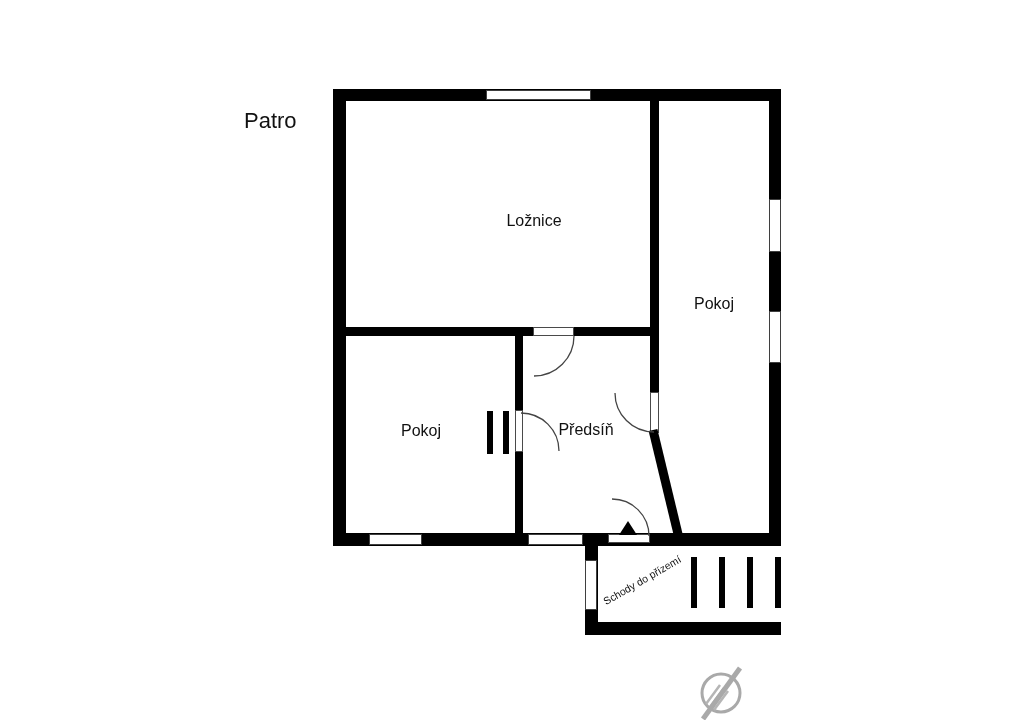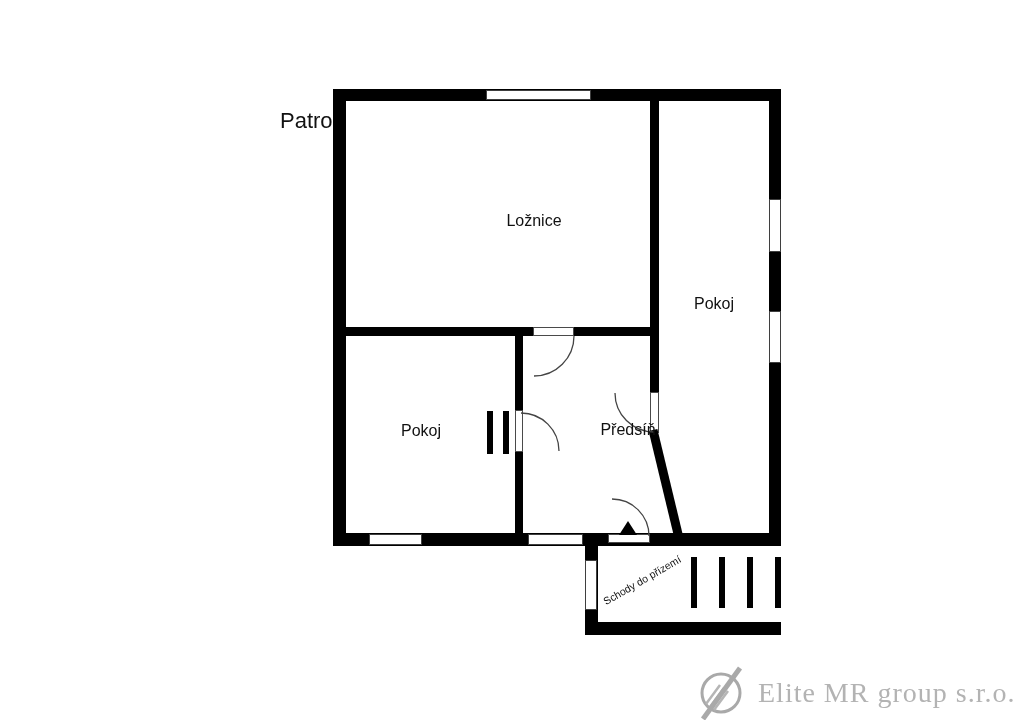--- a/index.html
+++ b/index.html
@@ -9,21 +9,21 @@
   }
   .wall{position:absolute;background:#000000;}
   .window{position:absolute;background:#ffffff;border:1px solid #3f3f3f;box-sizing:border-box;}
   .door-leaf{position:absolute;background:#ffffff;border:1px solid #4a4a4a;box-sizing:border-box;}
   .chimney-bar{position:absolute;background:#000000;}
   .room-label{
     position:absolute;transform:translate(-50%,-50%);
     font-size:16px;color:#111111;white-space:nowrap;
   }
   .plan-title{
-    position:absolute;left:244px;top:108px;font-size:22px;color:#111111;margin-left:36px;
+    position:absolute;left:244px;top:108px;font-size:22px;color:#111111;
   }
   .stairs-label{
     position:absolute;left:642px;top:580px;font-size:10.5px;color:#111111;
     transform:translate(-50%,-50%) rotate(-30deg);white-space:nowrap;
   }
   #overlay{position:absolute;left:0;top:0;width:1024px;height:724px;pointer-events:none;}
   .watermark{
     position:absolute;left:694px;top:666px;display:flex;align-items:center;
   }
   .watermark-text{
@@ -78,27 +78,26 @@
 
     <line x1="694" y1="557" x2="694" y2="608" stroke="#000000" stroke-width="6"></line>
     <line x1="722" y1="557" x2="722" y2="608" stroke="#000000" stroke-width="6"></line>
     <line x1="750" y1="557" x2="750" y2="608" stroke="#000000" stroke-width="6"></line>
     <line x1="778" y1="557" x2="778" y2="608" stroke="#000000" stroke-width="6"></line>
   </svg>
 
   <div class="room-label" style="left:496px;top:221px;margin-left:38px;">Ložnice</div>
   <div class="room-label" style="left:714px;top:304px;">Pokoj</div>
   <div class="room-label" style="left:421px;top:431px;">Pokoj</div>
-  <div class="room-label" style="left:628px;top:430px;">Předsíň</div>
+  <div class="room-label" style="left:586px;top:430px;">Předsíň</div>
   <div class="stairs-label">Schody do přízemí</div>
 
   <div class="watermark">
     <svg width="54" height="54" viewBox="0 0 54 54" xmlns="http://www.w3.org/2000/svg">
       <circle cx="27" cy="27" r="19" fill="none" stroke="#a9a9a9" stroke-width="3"></circle>
       <line x1="12" y1="38" x2="26" y2="19" stroke="#b5b5b5" stroke-width="2.5"></line>
       <line x1="16" y1="41" x2="30" y2="22" stroke="#b5b5b5" stroke-width="2.5"></line>
       <line x1="20" y1="44" x2="34" y2="25" stroke="#b5b5b5" stroke-width="2.5"></line>
       <line x1="9" y1="53" x2="46" y2="2" stroke="#a9a9a9" stroke-width="5"></line>
     </svg>
-    <span class="watermark-text">Elite MR group s.r.o.</span>
   </div>
 
 </div>
 
 </body></html>

